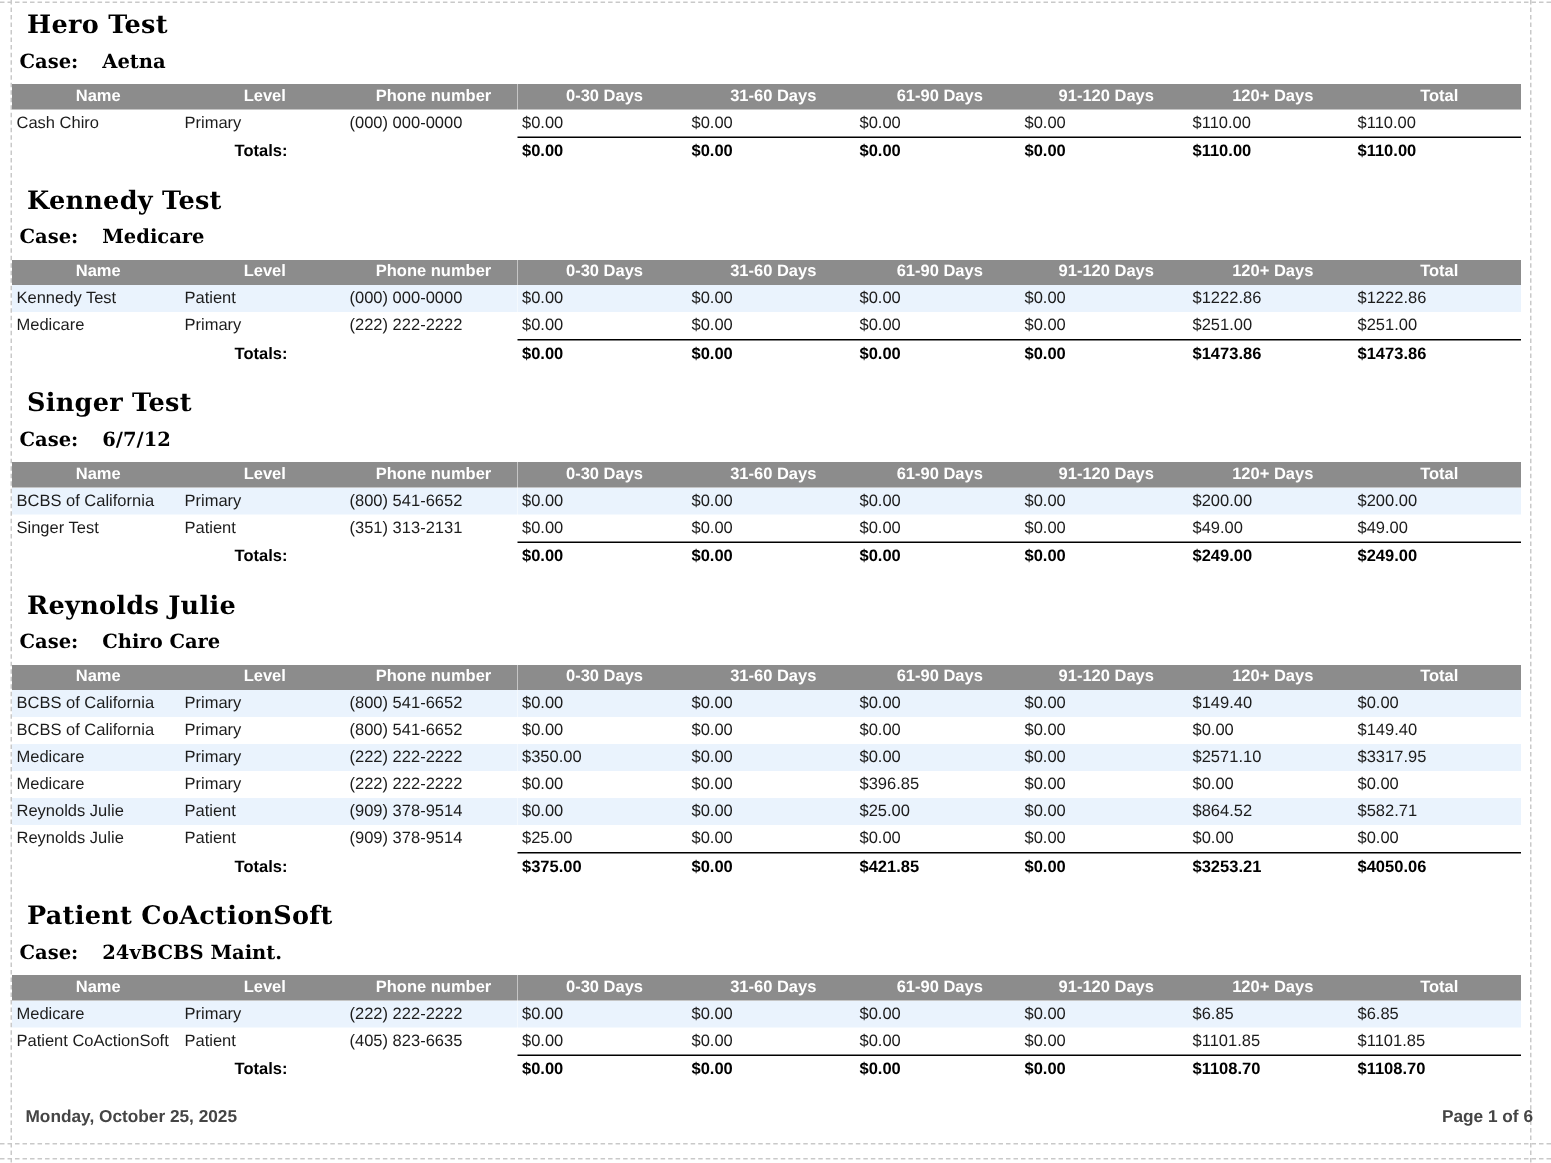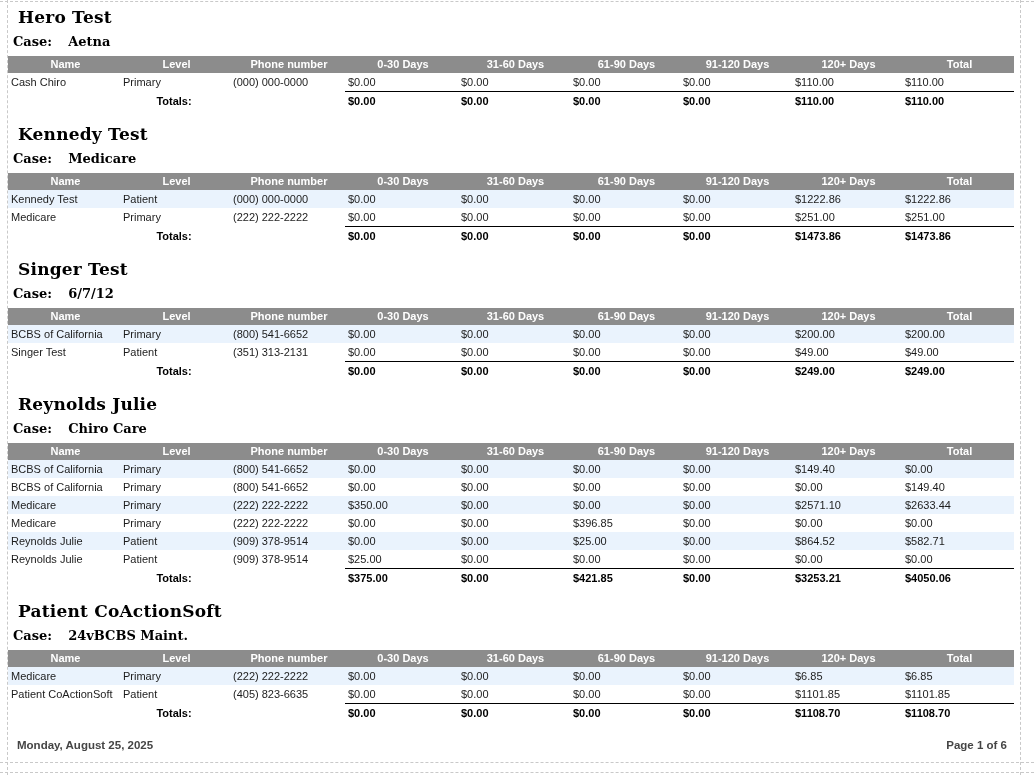--- a/index.html
+++ b/index.html
@@ -40,21 +40,21 @@
   }
   tr.shaded td{background:var(--stripe,#eaf3fd)}
   tr.totals-row td{font-weight:bold;color:#000}
   tr.totals-row td.money{border-top:1px solid #000}
   td.totals-label{text-align:center;padding-right:8px !important}
 
   .footer-text{
     position:absolute;top:739px;font-size:11.5px;font-weight:bold;color:#454545;
   }
   #footer-date{left:17px}
-  #footer-page{right:27px}
+  #footer-page{right:12px}
 </style>
 </head>
 <body>
 
 <div class="guide h" style="top:1px"></div>
 <div class="guide v" style="left:7px"></div>
 <div class="guide v" style="left:1020px"></div>
 <div class="guide h" style="top:762px"></div>
 <div class="guide h" style="top:772px"></div>
 
@@ -302,21 +302,21 @@
           </tr>
           <tr class="shaded">
             <td>Medicare</td>
             <td>Primary</td>
             <td>(222) 222-2222</td>
             <td class="money">$350.00</td>
             <td class="money">$0.00</td>
             <td class="money">$0.00</td>
             <td class="money">$0.00</td>
             <td class="money">$2571.10</td>
-            <td class="money">$2633.44</td>
+            <td class="money">$3317.95</td>
           </tr>
           <tr>
             <td>Medicare</td>
             <td>Primary</td>
             <td>(222) 222-2222</td>
             <td class="money">$0.00</td>
             <td class="money">$0.00</td>
             <td class="money">$396.85</td>
             <td class="money">$0.00</td>
             <td class="money">$0.00</td>
@@ -417,14 +417,14 @@
             <td class="money">$0.00</td>
             <td class="money">$0.00</td>
             <td class="money">$1108.70</td>
             <td class="money">$1108.70</td>
           </tr>
         </tbody>
       </table>
     </section>
   </div>
 
-<div id="footer-date" class="footer-text">Monday, August 25, 2025</div>
+<div id="footer-date" class="footer-text">Monday, October 25, 2025</div>
 <div id="footer-page" class="footer-text">Page 1 of 6</div>
 
 </body></html>

